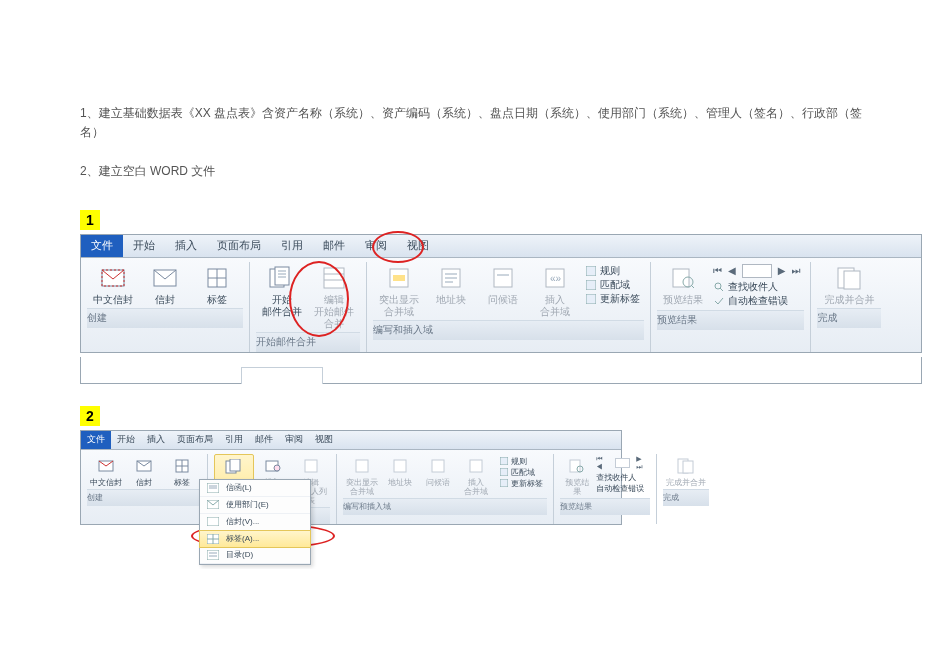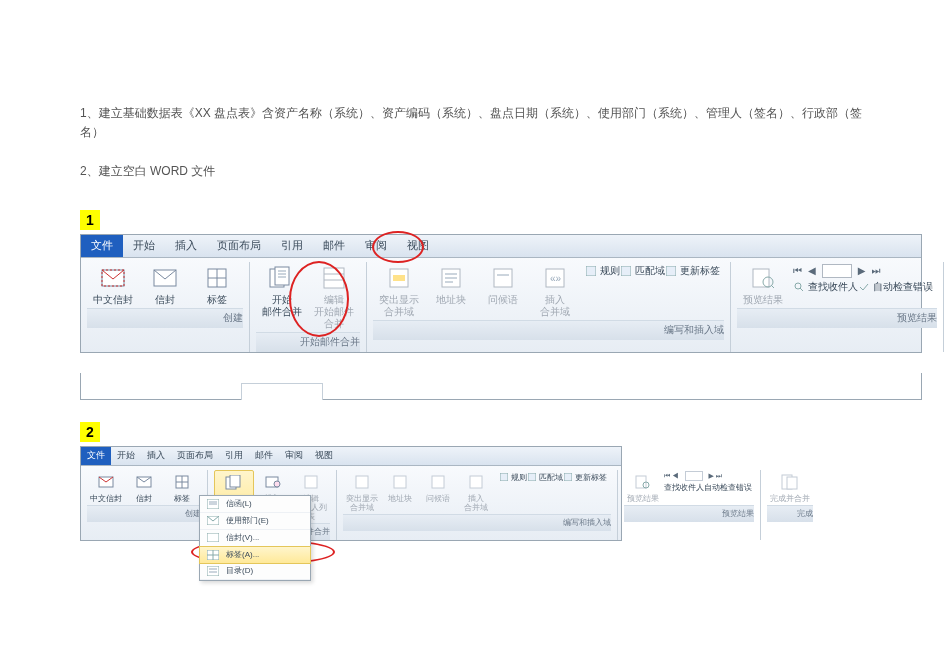--- a/index.html
+++ b/index.html
@@ -29,21 +29,21 @@
     margin: 8px 0 4px 0;
     color: #000;
   }
 
   
   .ribbon-box {
     width: 840px;
     border: 1px solid #9aa7b3;
     background: linear-gradient(#f6f9fc, #e8eef5);
     position: relative;
-    margin-bottom: 20px;
+    margin-bottom: 4px;
   }
   .tabs {
     display: flex;
     align-items: stretch;
     height: 22px;
     background: linear-gradient(#eef3f9, #d9e3ef);
     border-bottom: 1px solid #aab6c2;
     font-size: 11px;
   }
   .tab {
@@ -91,41 +91,41 @@
   .rbtn .ico {
     width: 28px;
     height: 28px;
     margin-bottom: 2px;
     display: flex;
     align-items: center;
     justify-content: center;
   }
   .mini-stack {
     display: flex;
-    flex-direction: row;
+    flex-direction: column;
     justify-content: flex-start;
     font-size: 10px;
     color: #3a4a5a;
     padding: 2px 4px;
     line-height: 14px;
   }
   .mini-stack .mini-item {
     display: flex;
     align-items: center;
     gap: 3px;
     white-space: nowrap;
   }
   .mini-ico {
     width: 12px; height: 12px;
     display:inline-flex; align-items:center; justify-content:center;
   }
   .group-title {
     font-size: 10px;
     color: #6a7888;
-    text-align: right;
+    text-align: left;
     padding: 2px 0 3px 0;
     background: linear-gradient(#e7edf4, #d7e0ea);
     width: 100%;
     border-top: 1px solid #d1dbe5;
     font-family: Liberation Mono, monospace;
   }
 
   .nav-arrows {
     display:flex; gap:6px; align-items:center; font-size:10px; color:#5a6a7a;
   }

